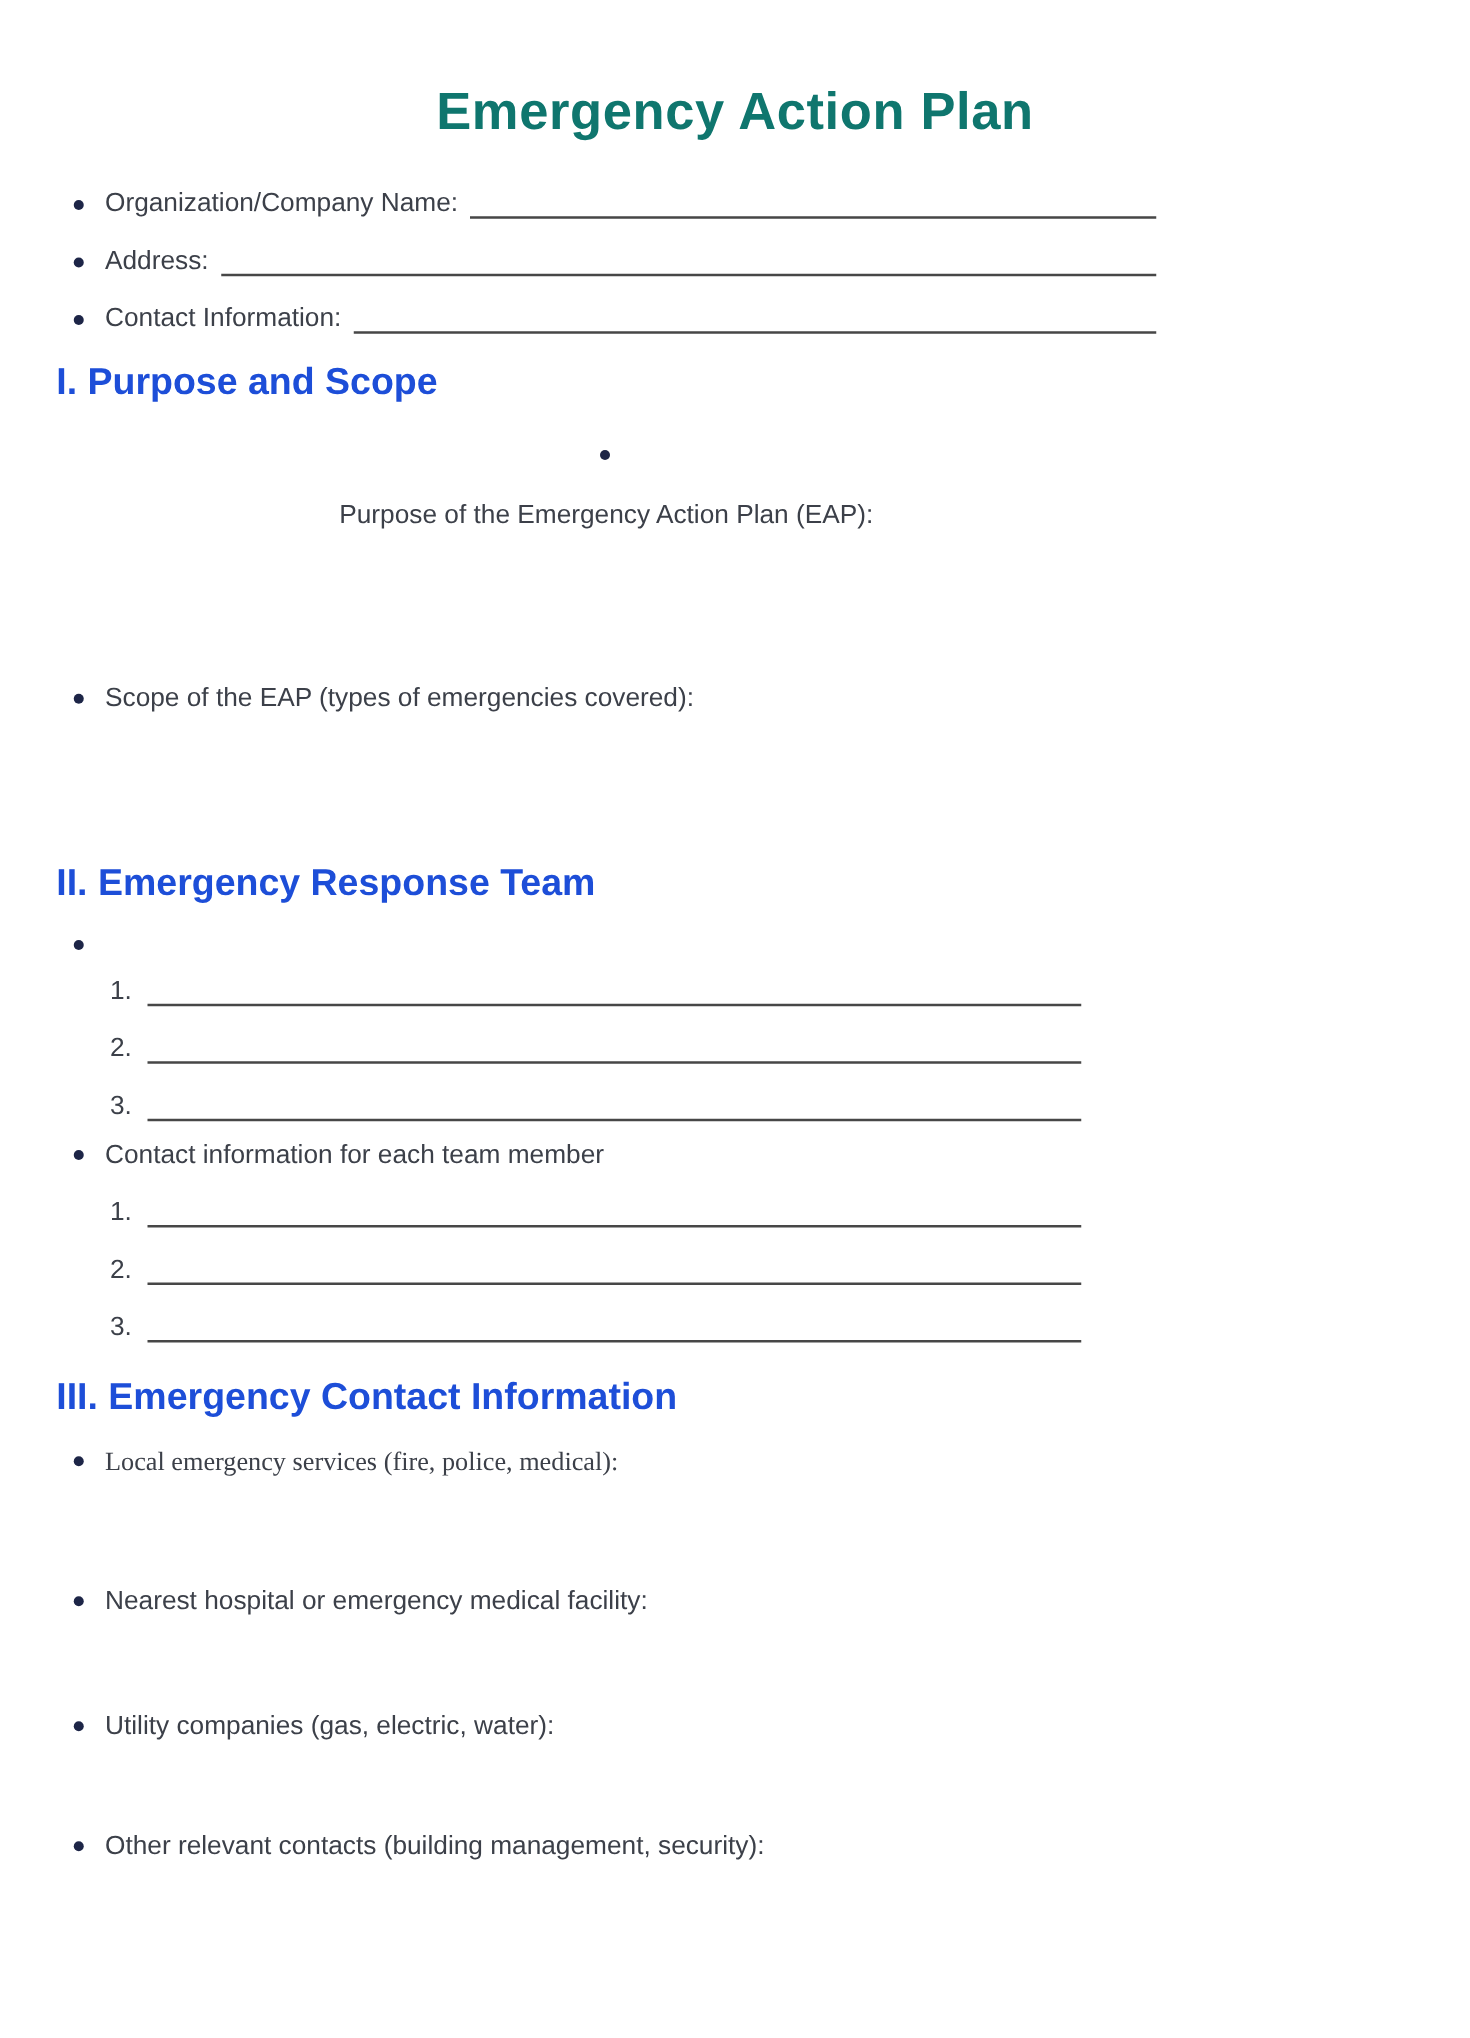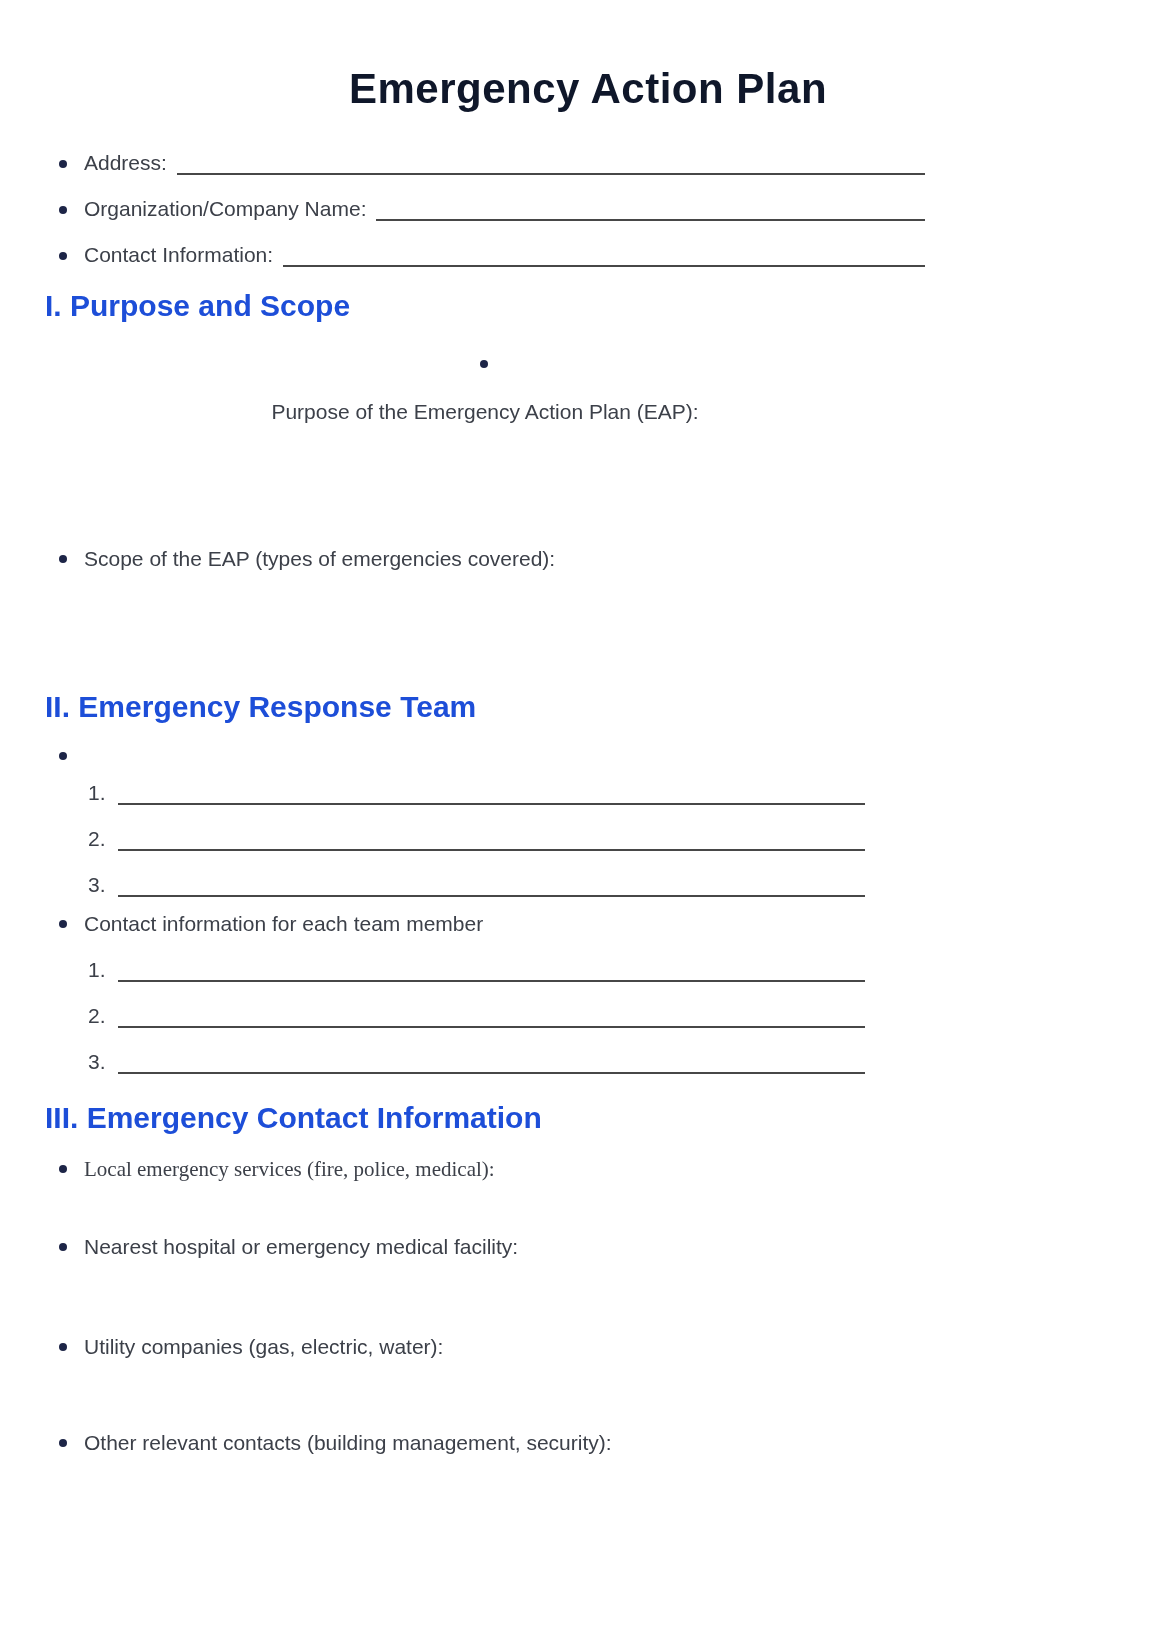--- a/index.html
+++ b/index.html
@@ -20,21 +20,21 @@
     height: 1630px;
     background: #ffffff;
   }
   .doc-title {
     margin: 0;
     padding-top: 64px;
     text-align: center;
     font-size: 42px;
     line-height: 50px;
     font-weight: 700;
-    color: #0f172a;
+    color: #0f766e;
     letter-spacing: 0.5px;
   }
   .content {
     margin-left: 45px;
     width: 880px;
   }
   
   .fields {
     margin-top: 16px;
   }
@@ -118,28 +118,28 @@
 
 <div class="page">
 
   <h1 class="doc-title">Emergency Action Plan</h1>
 
   <div class="content fields">
     <div class="frow">
       <div class="bullet-cell">
           <div class="dot"></div>
         </div>
-      <span class="flabel">Address:</span>
+      <span class="flabel">Organization/Company Name:</span>
       <div class="fill"></div>
     </div>
     <div class="frow">
       <div class="bullet-cell">
           <div class="dot"></div>
         </div>
-      <span class="flabel">Organization/Company Name:</span>
+      <span class="flabel">Address:</span>
       <div class="fill"></div>
     </div>
     <div class="frow">
       <div class="bullet-cell">
           <div class="dot"></div>
         </div>
       <span class="flabel">Contact Information:</span>
       <div class="fill"></div>
     </div>
   </div>
@@ -207,21 +207,21 @@
 
   <h2 class="sec-heading" style="margin-top:25px;">III. Emergency Contact Information</h2>
 
   <div class="brow" style="margin-top:20px;font-family:Liberation Serif, serif;">
     <div class="bullet-cell">
         <div class="dot"></div>
       </div>
     <span class="blabel">Local emergency services (fire, police, medical):</span>
   </div>
 
-  <div class="brow" style="margin-top:52px;text-align:center;">
+  <div class="brow" style="margin-top:86px;text-align:center;">
     <div class="bullet-cell">
         <div class="dot"></div>
       </div>
     <span class="blabel">Nearest hospital or emergency medical facility:</span>
   </div>
 
   <div class="brow" style="margin-top:74px;">
     <div class="bullet-cell">
         <div class="dot"></div>
       </div>

